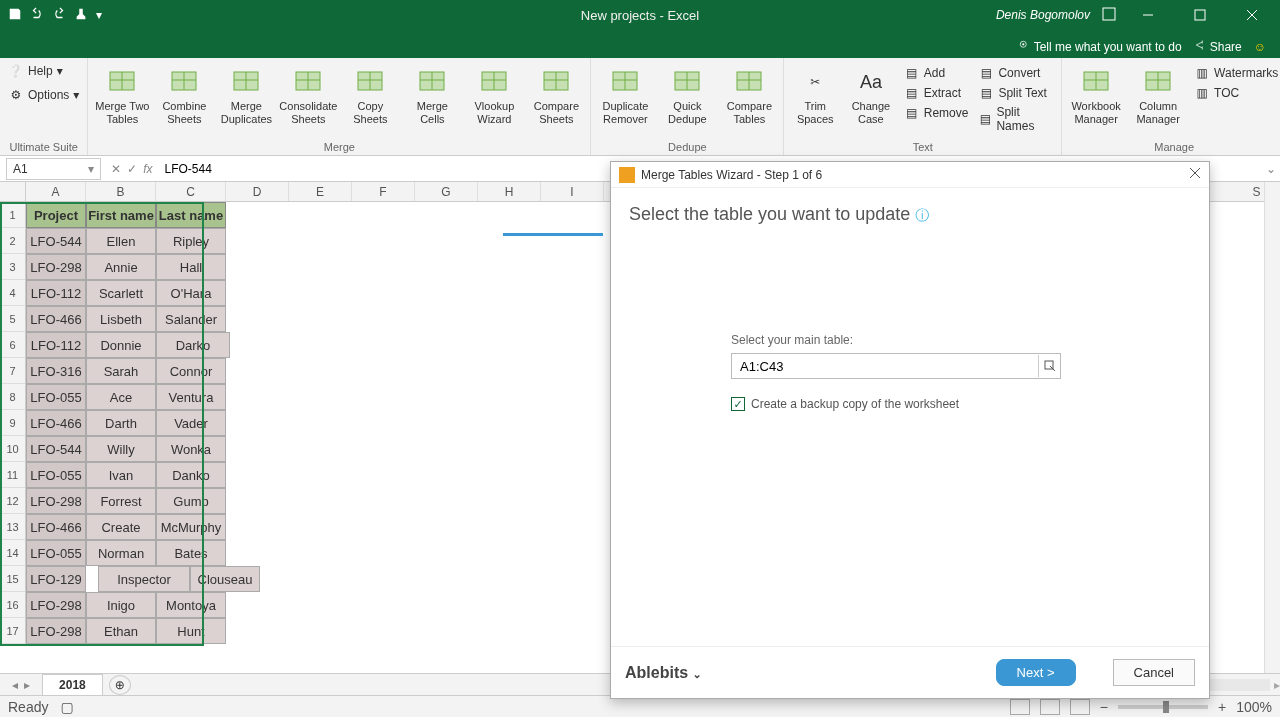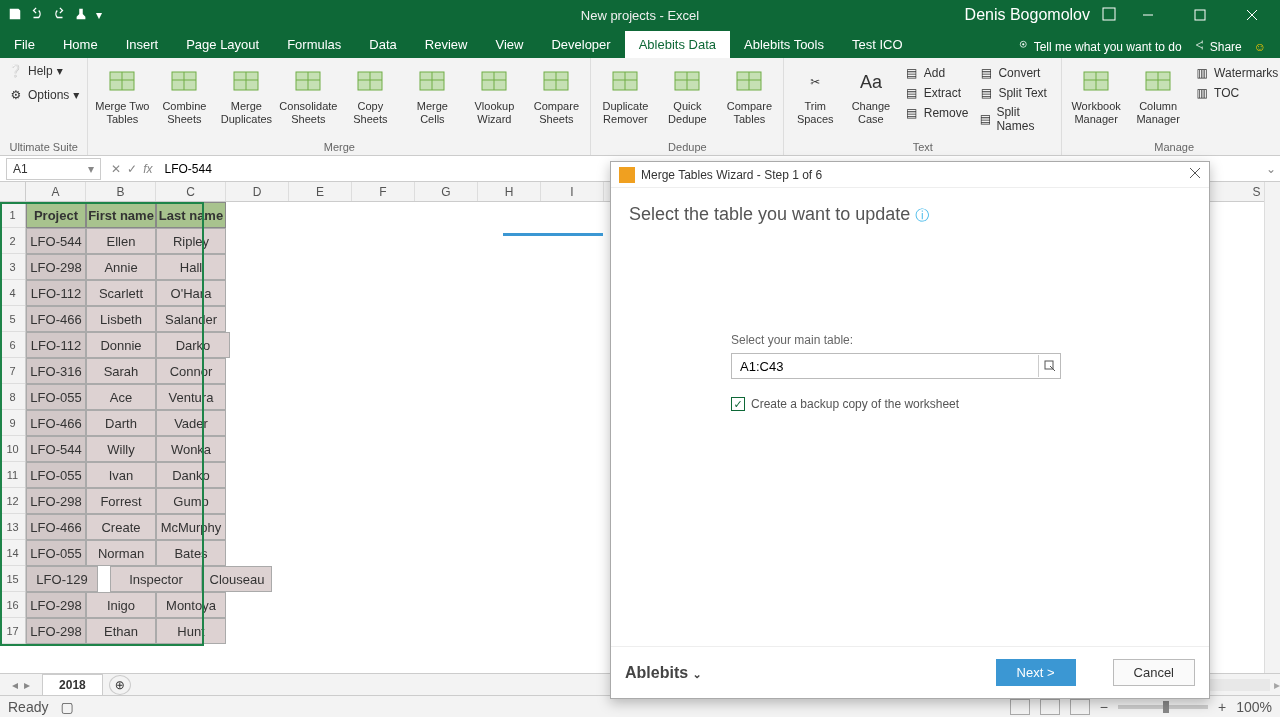--- a/index.html
+++ b/index.html
@@ -112,21 +112,21 @@
   .range-label { font-size:12px; color:#666; margin-bottom:6px;}
   .range-input { display:flex; border:1px solid #bbb; height:26px; align-items:center;}
   .range-input input { border:none; flex:1; padding:0 8px; font-size:13px;}
   .range-btn { width:22px; height:22px; border-left:1px solid #ccc; display:flex; align-items:center; justify-content:center;}
   .chk-row { margin-top: 18px; display:flex; align-items:center; gap:6px; font-size:12px; color:#555;}
   .chk { width:14px; height:14px; border:1px solid #0e6837; display:flex; align-items:center; justify-content:center; color:#0e6837; font-size:11px;}
   .dlg-foot { border-top:1px solid #eee; padding: 12px 14px; display:flex; align-items:center;gap:29px;}
   .brand { font-size:16px; color:#444; font-weight:600; }
   .brand small { font-size:11px; }
   .dlg-btn { padding: 5px 20px; font-size:13px; border:1px solid #bbb; background:#fafafa; margin-left:8px;}
-  .dlg-btn.primary { background:#3b97d3; border-color:#3b97d3; color:#fff;}
+  .dlg-btn.primary { background:#3b97d3; border-color:#3b97d3; color:#fff;border-radius:8px;}
   .dlg-foot .spacer { flex:1;}
   .vscroll { position:absolute; right:0; top:0; width:16px; bottom:0; background:#f3f3f3; border-left:1px solid #ddd;}
 </style>
 </head>
 <body>
 
 <div class="titlebar">
   <div class="qat">
     <span><svg viewBox="0 0 16 16">
           <path fill="#fff" d="M2 2h10l2 2v10H2z M4 3h6v3H4z"></path>
@@ -137,21 +137,21 @@
     <span><svg viewBox="0 0 16 16">
           <path fill="none" stroke="#fff" stroke-width="1.5" d="M6 4A6 6 0 0 0 6 12h6 M9 1l3 3-3 3"></path>
         </svg></span>
     <span><svg viewBox="0 0 16 16">
           <path fill="#fff" d="M6 2h4v6l3 3v3H3v-3l3-3z"></path>
         </svg></span>
     <span style="color:#fff;">▾</span>
   </div>
   <div class="title-center">New projects  -  Excel</div>
   <div class="title-right">
-    <span style="font-size:16px;">Denis Bogomolov</span>
+    <span style="font-size:12px;font-style:italic;">Denis Bogomolov</span>
     <span><svg width="14" height="14">
           <rect x="1" y="1" width="12" height="12" fill="none" stroke="#fff"></rect>
         </svg></span>
     <div class="win-btn">
         <svg>
           <line x1="1" y1="6" x2="11" y2="6" stroke="#fff"></line>
         </svg>
       </div>
     <div class="win-btn">
         <svg>
@@ -161,34 +161,20 @@
     <div class="win-btn">
         <svg>
           <line x1="1" y1="1" x2="11" y2="11" stroke="#fff"></line>
           <line x1="11" y1="1" x2="1" y2="11" stroke="#fff"></line>
         </svg>
       </div>
   </div>
 </div>
 
 <div class="tabs">
-  <div id="tabs-host" style="display: flex;">
-      <div class="tab">File</div>
-      <div class="tab">Home</div>
-      <div class="tab">Insert</div>
-      <div class="tab">Page Layout</div>
-      <div class="tab">Formulas</div>
-      <div class="tab">Data</div>
-      <div class="tab">Review</div>
-      <div class="tab">View</div>
-      <div class="tab">Developer</div>
-      <div class="tab active">Ablebits Data</div>
-      <div class="tab">Ablebits Tools</div>
-      <div class="tab">Test ICO</div>
-    </div>
   <div class="tabs-right">
     <span><svg viewBox="0 0 16 16">
           <circle cx="7" cy="7" r="4" fill="none" stroke="#fff"></circle>
           <circle cx="7" cy="7" r="1.5" fill="#fff"></circle>
         </svg><span>Tell me what you want to do</span></span>
     <span><svg viewBox="0 0 16 16">
           <path fill="none" stroke="#fff" d="M3 8l8-4M3 8l8 4M11 2v4M11 10v4"></path>
         </svg><span>Share</span></span>
     <span style="color:#ffcc00;">☺</span>
   </div>
@@ -506,21 +492,21 @@
         <div class="cell" style="width: 60px;">LFO-466</div>
         <div class="cell" style="width: 70px;">Create</div>
         <div class="cell" style="width: 70px;">McMurphy</div>
       </div>
       <div class="row databody">
         <div class="cell" style="width: 60px;">LFO-055</div>
         <div class="cell" style="width: 70px;">Norman</div>
         <div class="cell" style="width: 70px;">Bates</div>
       </div>
       <div class="row databody">
-        <div class="cell" style="width: 72px; text-align: right;">LFO-129</div>
+        <div class="cell" style="width: 60px; text-align: right;">LFO-129</div>
         <div class="cell" style="width: 92px; margin-left: 12px;">Inspector</div>
         <div class="cell" style="width: 70px;">Clouseau</div>
       </div>
       <div class="row databody">
         <div class="cell" style="width: 60px;">LFO-298</div>
         <div class="cell" style="width: 70px;">Inigo</div>
         <div class="cell" style="width: 70px;">Montoya</div>
       </div>
       <div class="row databody">
         <div class="cell" style="width: 60px;">LFO-298</div>

